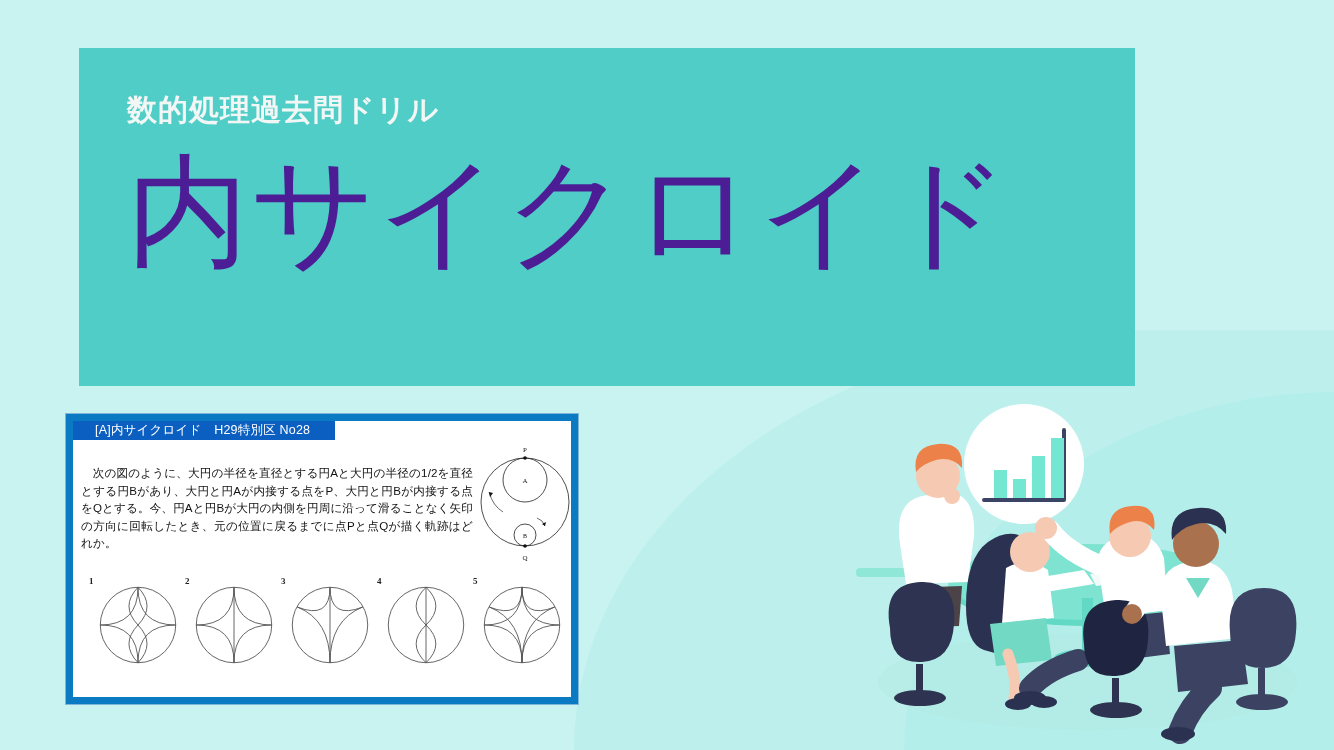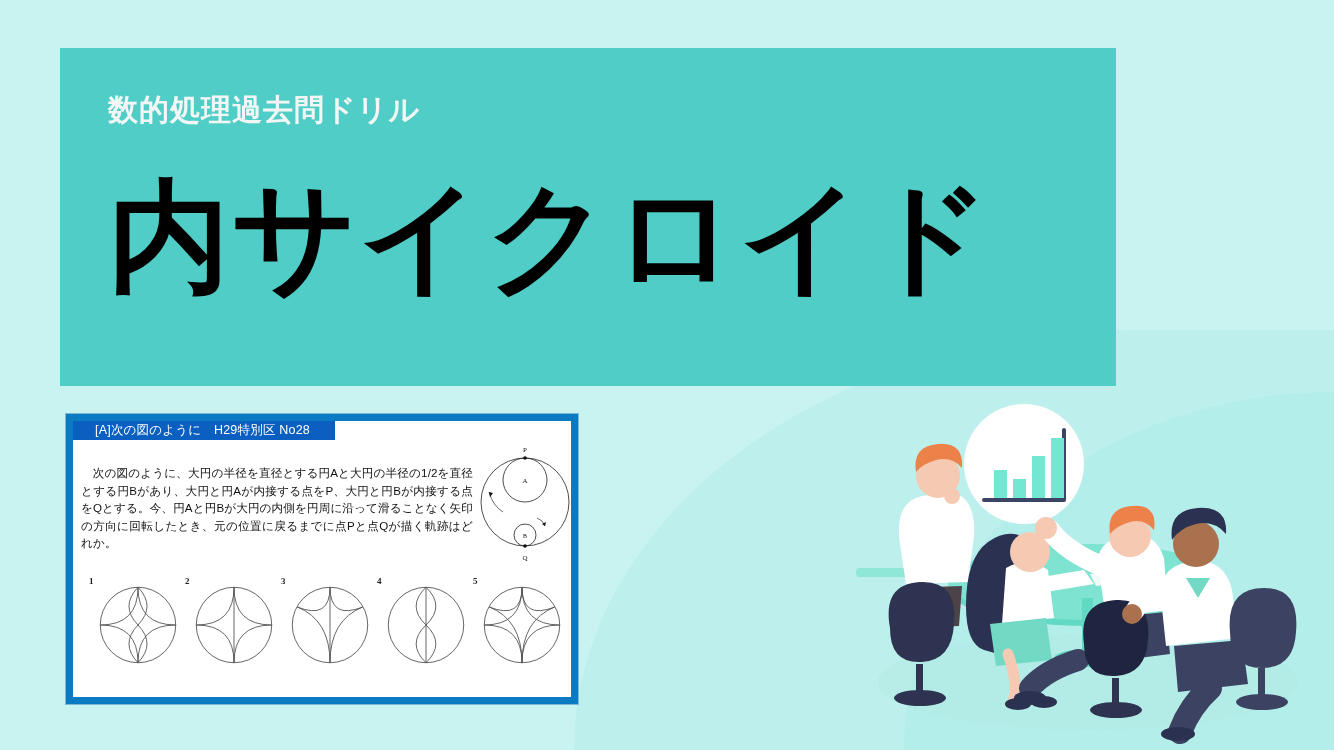--- a/index.html
+++ b/index.html
@@ -12,32 +12,32 @@
   .bg-curve{
     position:absolute;right:0;top:330px;width:760px;height:420px;
     background:#bdf0ec;border-top-left-radius:560px 420px;pointer-events:none;
   }
   .bg-curve2{
     position:absolute;right:0;top:392px;width:430px;height:358px;
     background:#b4eeea;border-top-left-radius:430px 358px;pointer-events:none;
   }
   
   .banner{
-    position:absolute;left:60px;top:48px;width:1056px;height:338px;
+    position:absolute;left:79px;top:48px;width:1056px;height:338px;
     background:#4fcdc6;
   }
   .banner-sub{
     position:absolute;left:48px;top:42px;
     color:#f2f7f6;font-size:30px;font-weight:bold;letter-spacing:1px;
     white-space:nowrap;
   }
   .banner-title{
     position:absolute;left:48px;top:88px;
-    color:#000000;font-size:122px;font-weight:bold;letter-spacing:2px;
-    white-space:nowrap;line-height:1.25;margin-top:25px;
+    color:#4c1d95;font-size:122px;font-weight:normal;letter-spacing:2px;
+    white-space:nowrap;line-height:1.25;
   }
   
   .panel{
     position:absolute;left:66px;top:414px;width:512px;height:290px;
     background:#ffffff;border:7px solid #0a7ac2;box-sizing:border-box;
     box-shadow:0 0 0 1px #7fb7d8;
   }
   .panel-head{
     position:absolute;left:0;top:0;width:262px;height:19px;
     background:#0a5fc0;color:#ffffff;font-size:12.5px;line-height:19px;
@@ -68,21 +68,21 @@
 
 <div class="bg-curve"></div>
 <div class="bg-curve2"></div>
 
 <div class="banner">
   <div class="banner-sub">数的処理過去問ドリル</div>
   <div class="banner-title">内サイクロイド</div>
 </div>
 
 <div class="panel">
-  <div class="panel-head">[A]次の図のように　H29特別区 No28</div>
+  <div class="panel-head">[A]内サイクロイド　H29特別区 No28</div>
 
   <div class="panel-body">
     <div class="qtext">　次の図のように、大円の半径を直径とする円Aと大円の半径の1/2を直径とする円Bがあり、大円と円Aが内接する点をP、大円と円Bが内接する点をQとする。今、円Aと円Bが大円の内側を円周に沿って滑ることなく矢印の方向に回転したとき、元の位置に戻るまでに点Pと点Qが描く軌跡はどれか。</div>
 
     <svg class="qfig" viewBox="0 0 104 122">
       <g fill="none" stroke="#222" stroke-width="0.8">
         <circle cx="52" cy="62" r="44"></circle>
         <circle cx="52" cy="40" r="22"></circle>
         <circle cx="52" cy="95" r="11"></circle>
       </g>

